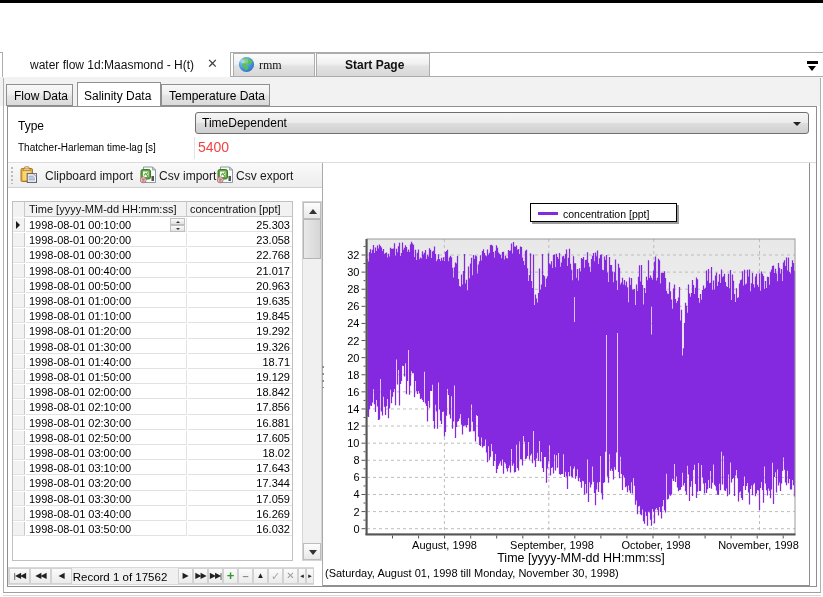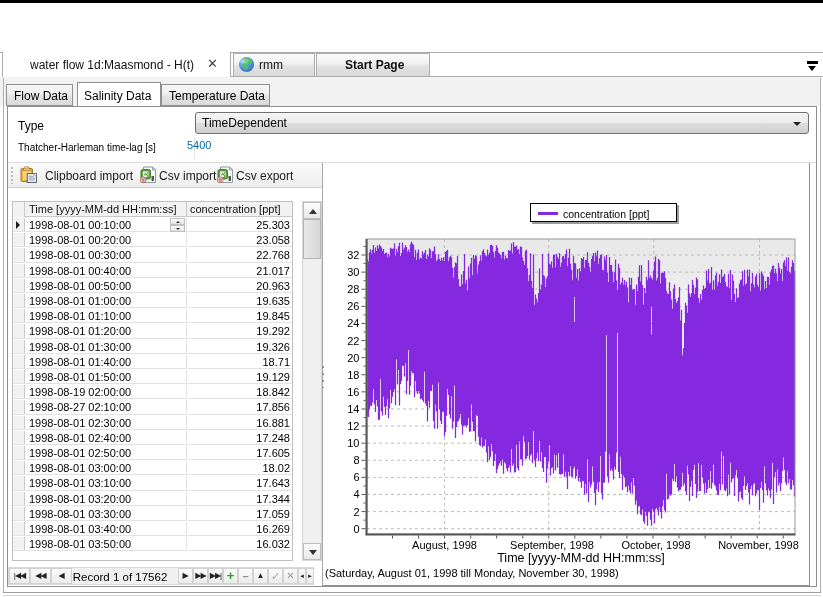--- a/index.html
+++ b/index.html
@@ -8,21 +8,21 @@
 
 #topline { left:0; top:0; width:823px; height:3px; background:#000; }
 #tabtopline { left:0; top:52px; width:823px; height:1px; background:#acacac; }
 #tabunderline { left:231px; top:76px; width:592px; height:1px; background:#acacac; }
 .doctab { top:53px; height:23px; font-size:12px; color:#111; }
 #dt1 { left:2px; top:52px; width:229px; height:26px; background:#fff; border-left:1px solid #acacac; border-right:1px solid #acacac; }
 #dt1 .lbl { position:absolute; left:27px; top:6px; }
 #dt1 .x { position:absolute; left:204px; top:4px; font-size:13px; color:#444;}
 #dt2 { left:233px; width:82px; background:linear-gradient(#fbfbfb,#eceapx); }
 #dt2, #dt3 { background:linear-gradient(#fcfcfc 0%,#f0f0f0 45%,#e2e2e2 55%,#d8d8d8 100%); border:1px solid #acacac; border-bottom:none; }
-#dt2 .lbl { position:absolute; left:25px; top:4px; }
+#dt2 .lbl { position:absolute; left:25px; top:4px;font-family:Liberation Serif, serif; }
 #dt3 { left:316px; width:114px;font-weight:bold; }
 #dt3 .lbl { position:absolute; left:28px; top:4px; }
 #menuicon { left:807px; top:61px; width:14px; height:10px; }
 #menuicon .bar { position:absolute; left:0; top:0; width:11px; height:3px; background:#000; }
 #menuicon .tri { position:absolute; left:1px; top:5px; width:0; height:0; border-left:4.5px solid transparent; border-right:4.5px solid transparent; border-top:5px solid #000; }
 
 
 #substrip { left:0; top:77px; width:821px; height:29px; background:#f2f2f2; }
 #outl { left:3px; top:78px; width:1px; height:515px; background:#b0b0b0; }
 #outr { left:820px; top:78px; width:1px; height:515px; background:#b0b0b0; }
@@ -37,21 +37,21 @@
 #st3 .lbl{ position:absolute; left:7px; top:4px; }
 
 
 #page { left:7px; top:106px; width:810px; height:481px; border:1px solid #8f8f8f; background:#fff; }
 
 #typelbl { left:18px; top:119px; font-size:12px; color:#000; }
 #combo { left:195px; top:112px; width:614px; height:22px; border:1px solid #707070; border-radius:3px; background:linear-gradient(#f5f5f5,#ebebeb 48%,#dddddd 52%,#cfcfcf); }
 #combo .lbl { position:absolute; left:6px; top:3px; font-size:12px; color:#000; }
 #combo .arr { position:absolute; right:7px; top:9px; width:0; height:0; border-left:4px solid transparent; border-right:4px solid transparent; border-top:4px solid #222; }
 #thlbl { left:18px; top:142px; font-size:10px; color:#000; }
-#thval { left:187px; top:139px; font-size:11px; color:#0369a1; }
+#thval { left:198px; top:139px; font-size:14px; color:#ef4444; }
 #thline { left:194px; top:137px; width:1px; height:22px; background:#e3e3e3; }
 #hline162 { left:8px; top:162px; width:808px; height:1px; background:#dcdcdc; }
 
 
 #toolbar { left:8px; top:163px; width:314px; height:25px; background:linear-gradient(#fafafa,#ededed); border-bottom:1px solid #d0d0d0; }
 #toolbar .grip { position:absolute; left:3px; top:4px; width:2px; height:17px; background-image:repeating-linear-gradient(#bbb 0 2px,transparent 2px 4px); }
 .tbtxt { position:absolute; top:6px; font-size:12px; color:#1a1a1a; }
 
 
 #splitv { left:322px; top:163px; width:1px; height:424px; background:#a9a9a9; }
@@ -278,37 +278,32 @@
         <div class="tc1">1998-08-01 01:40:00</div>
         <div class="tc2">18.71</div>
       </div>
 <div class="trow">
         <div class="gut"></div>
         <div class="tc1">1998-08-01 01:50:00</div>
         <div class="tc2">19.129</div>
       </div>
 <div class="trow">
         <div class="gut"></div>
-        <div class="tc1">1998-08-19 02:00:00</div>
+        <div class="tc1">1998-08-01 02:00:00</div>
         <div class="tc2">18.842</div>
       </div>
 <div class="trow">
         <div class="gut"></div>
-        <div class="tc1">1998-08-27 02:10:00</div>
+        <div class="tc1">1998-08-01 02:10:00</div>
         <div class="tc2">17.856</div>
       </div>
 <div class="trow">
         <div class="gut"></div>
         <div class="tc1">1998-08-01 02:30:00</div>
         <div class="tc2">16.881</div>
-      </div>
-<div class="trow">
-        <div class="gut"></div>
-        <div class="tc1">1998-08-01 02:40:00</div>
-        <div class="tc2">17.248</div>
       </div>
 <div class="trow">
         <div class="gut"></div>
         <div class="tc1">1998-08-01 02:50:00</div>
         <div class="tc2">17.605</div>
       </div>
 <div class="trow">
         <div class="gut"></div>
         <div class="tc1">1998-08-01 03:00:00</div>
         <div class="tc2">18.02</div>

